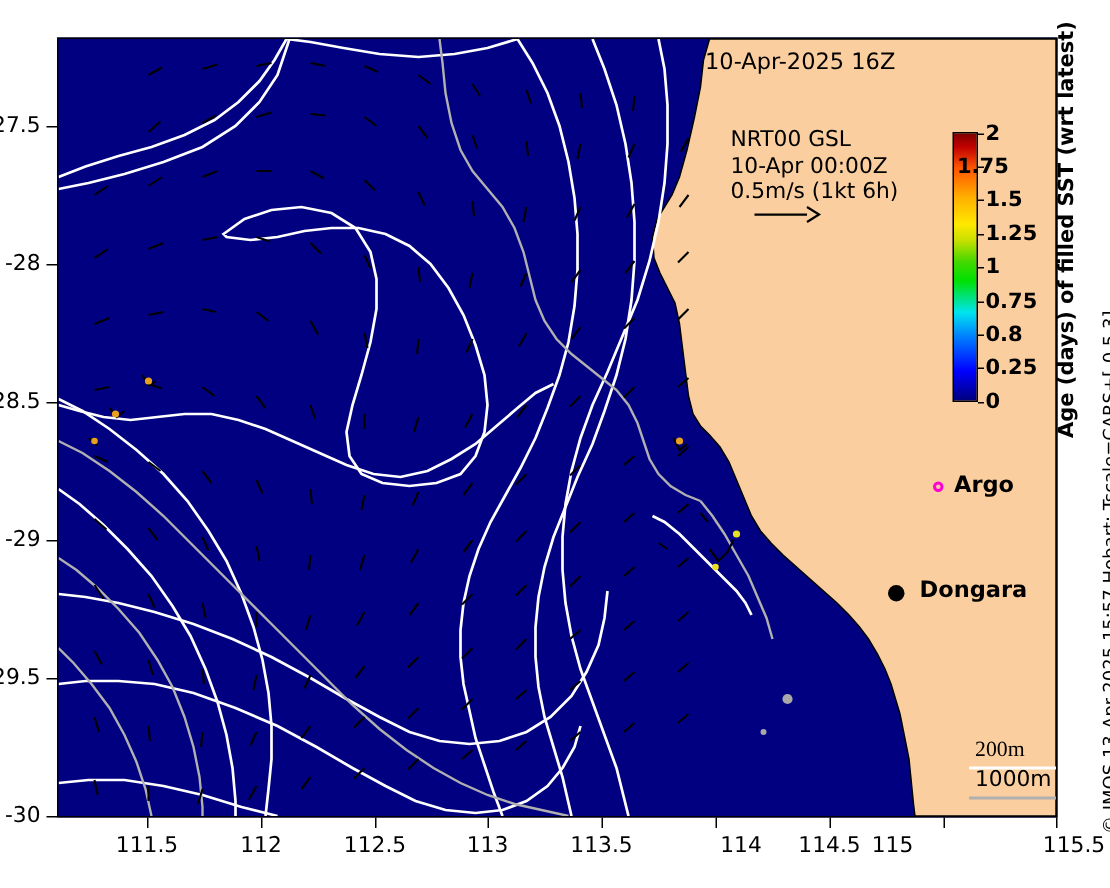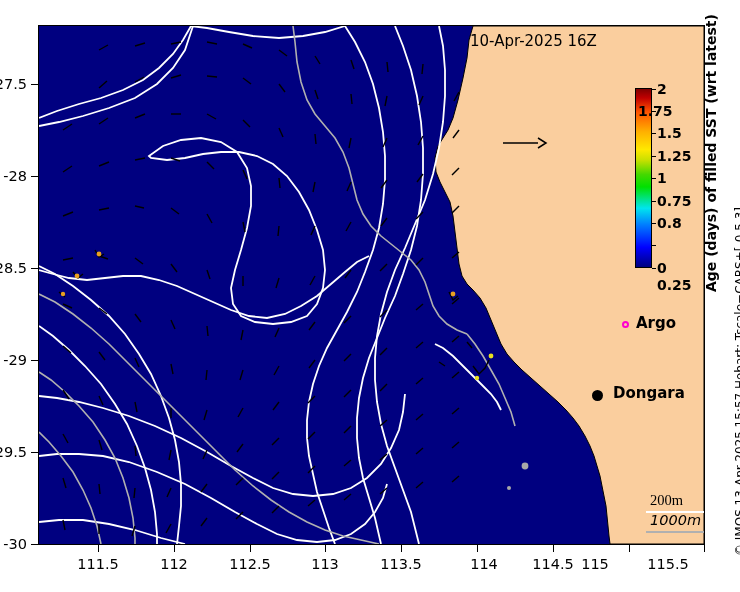--- a/index.html
+++ b/index.html
@@ -415,58 +415,63 @@
         <circle cx="438" cy="352" r="2.2" fill="#e8e020"></circle>
         <path d="M 428,316 l 5,6" stroke="#000000" stroke-width="1.4" fill="none"></path>
         <path d="M 400,336 l 6,4" stroke="#000000" stroke-width="1.4" fill="none"></path>
         <circle cx="486" cy="440" r="3.4" fill="#a8a8a8"></circle>
         <circle cx="470" cy="462" r="2.0" fill="#a8a8a8"></circle>
       </g>
 
       <text x="431" y="20" font-family="DejaVu Sans, sans-serif" font-size="15" fill="#000000" id="svg-datetime">10-Apr-2025 16Z</text>
     </svg>
 
+    <div class="anno-block" style="left:448px; top:59px;">
+      <div>NRT00 GSL</div>
+      <div>10-Apr 00:00Z</div>
+      <div>0.5m/s (1kt 6h)</div>
+    </div>
 
     <svg style="position:absolute; left:463px; top:110px;" width="46" height="14">
       <line x1="1" y1="7" x2="36" y2="7" stroke="#000000" stroke-width="1.5"></line>
       <path d="M 36,2 L 44,7 L 36,12" fill="none" stroke="#000000" stroke-width="1.5"></path>
     </svg>
 
     <div class="argo-marker" style="left:583px; top:295px;"></div>
     <div class="map-text-bold" style="left:597px; top:288px;">Argo</div>
 
     <div class="dongara-marker" style="left:553px; top:364px;"></div>
     <div class="map-text-bold" style="left:574px; top:358px;">Dongara</div>
 
     <div class="map-text" style="left:611px; top:466px;font-family:Liberation Serif, serif;">200m</div>
-    <div class="map-text" style="left:611px; top:486px;font-style:italic;">1000m</div>
+    <div class="map-text" style="left:611px; top:486px;">1000m</div>
     <div class="bathy-line" style="left:607px; top:485px; width:58px; background:#ffffff;"></div>
     <div class="bathy-line" style="left:607px; top:505px; width:58px; background:#b0b0b0;"></div>
   </div>
 
   <div class="xticklabels">
     <div class="tickmark" style="left:98px;  top:545px; width:1px; height:7px;"></div>
     <div class="tickmark" style="left:174px; top:545px; width:1px; height:7px;"></div>
     <div class="tickmark" style="left:250px; top:545px; width:1px; height:7px;"></div>
     <div class="tickmark" style="left:325px; top:545px; width:1px; height:7px;"></div>
     <div class="tickmark" style="left:401px; top:545px; width:1px; height:7px;"></div>
     <div class="tickmark" style="left:477px; top:545px; width:1px; height:7px;"></div>
     <div class="tickmark" style="left:553px; top:545px; width:1px; height:7px;"></div>
     <div class="tickmark" style="left:629px; top:545px; width:1px; height:7px;"></div>
     <div class="tickmark" style="left:704px; top:545px; width:1px; height:7px;"></div>
 
     <div class="xtick-label" style="left:98px;  top:556px;">111.5</div>
     <div class="xtick-label" style="left:174px; top:556px;">112</div>
     <div class="xtick-label" style="left:250px; top:556px;">112.5</div>
     <div class="xtick-label" style="left:325px; top:556px;">113</div>
     <div class="xtick-label" style="left:401px; top:556px;">113.5</div>
-    <div class="xtick-label" style="left:484px; top:556px;">114</div>
+    <div class="xtick-label" style="left:494px; top:556px;">114</div>
     <div class="xtick-label" style="left:553px; top:556px;">114.5</div>
     <div class="xtick-label" style="left:595px; top:556px;">115</div>
-    <div class="xtick-label" style="left:668px; top:556px;">115.5</div>
+    <div class="xtick-label" style="left:716px; top:556px;">115.5</div>
   </div>
 
   <div class="yticklabels">
     <div class="tickmark" style="left:31px; top:84px;  width:7px; height:1px;"></div>
     <div class="tickmark" style="left:31px; top:176px; width:7px; height:1px;"></div>
     <div class="tickmark" style="left:31px; top:268px; width:7px; height:1px;"></div>
     <div class="tickmark" style="left:31px; top:360px; width:7px; height:1px;"></div>
     <div class="tickmark" style="left:31px; top:452px; width:7px; height:1px;"></div>
     <div class="tickmark" style="left:31px; top:544px; width:7px; height:1px;"></div>
 
@@ -485,21 +490,21 @@
     <div class="cbar-ticklabel-mark" style="left:652px; top:245px;"></div>
     <div class="cbar-ticklabel-mark" style="left:652px; top:223px;"></div>
     <div class="cbar-ticklabel-mark" style="left:652px; top:201px;"></div>
     <div class="cbar-ticklabel-mark" style="left:652px; top:178px;"></div>
     <div class="cbar-ticklabel-mark" style="left:652px; top:156px;"></div>
     <div class="cbar-ticklabel-mark" style="left:652px; top:133px;"></div>
     <div class="cbar-ticklabel-mark" style="left:652px; top:111px;"></div>
     <div class="cbar-ticklabel-mark" style="left:652px; top:89px;"></div>
 
     <div class="cbar-ticklabel" style="left:657px; top:268px;">0</div>
-    <div class="cbar-ticklabel" style="left:657px; top:245px;margin-top:40px;">0.25</div>
+    <div class="cbar-ticklabel" style="left:657px; top:245px;">0.25</div>
     <div class="cbar-ticklabel" style="left:657px; top:223px;">0.8</div>
     <div class="cbar-ticklabel" style="left:657px; top:201px;">0.75</div>
     <div class="cbar-ticklabel" style="left:657px; top:178px;">1</div>
     <div class="cbar-ticklabel" style="left:657px; top:156px;">1.25</div>
     <div class="cbar-ticklabel" style="left:657px; top:133px;">1.5</div>
     <div class="cbar-ticklabel" style="left:638px; top:111px;text-align:right;">1.75</div>
     <div class="cbar-ticklabel" style="left:657px; top:89px;">2</div>
   </div>
 
   <div class="cbar-title" style="left:703px; top:292px;">Age (days) of filled SST (wrt latest)</div>

